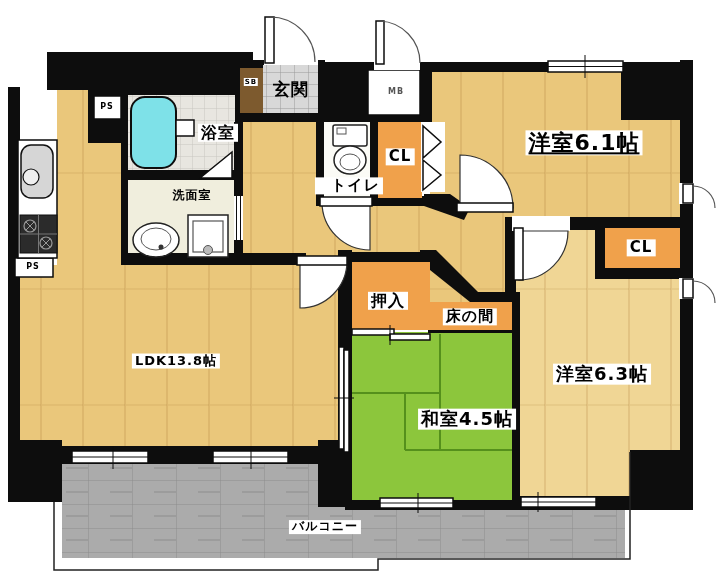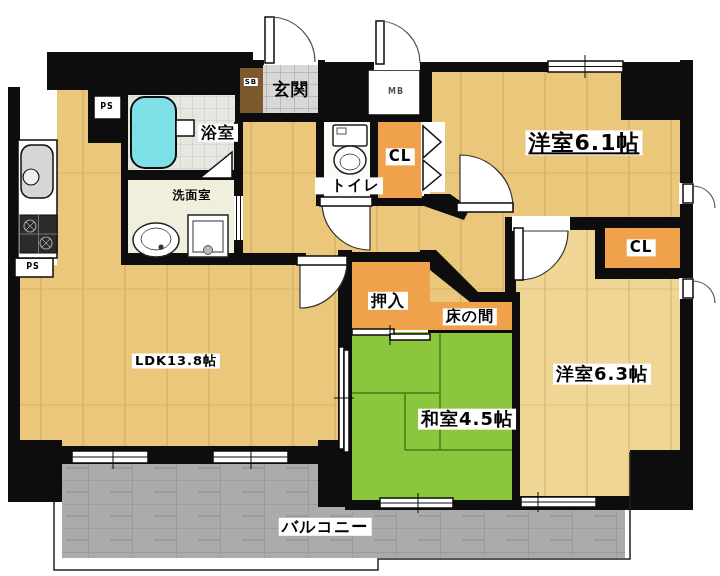--- a/index.html
+++ b/index.html
@@ -254,20 +254,20 @@
   <div class="lbl" style="left:176px;top:361px;font-size:13px;">LDK13.8帖</div>
   <div class="lbl" style="left:421px;top:419px;font-size:18px;margin-left:46px;">和室4.5帖</div>
   <div class="lbl" style="left:584px;top:143px;font-size:22px;text-decoration:underline;">洋室6.1帖</div>
   <div class="lbl" style="left:602px;top:374px;font-size:18px;">洋室6.3帖</div>
   <div class="lbl" style="left:291px;top:90px;font-size:17px;background:transparent;">玄関</div>
   <div class="lbl" style="left:218px;top:133px;font-size:16px;">浴室</div>
   <div class="lbl" style="left:192px;top:196px;font-size:12px;background:transparent;">洗面室</div>
   <div class="lbl" style="left:349px;top:186px;font-size:15px;padding-left:16px;">トイレ</div>
   <div class="lbl" style="left:388px;top:295px;font-size:16px;margin-top:6px;">押入</div>
   <div class="lbl" style="left:470px;top:317px;font-size:15px;">床の間</div>
-  <div class="lbl" style="left:325px;top:527px;font-size:16px;">バルコニー</div>
+  <div class="lbl" style="left:325px;top:527px;font-size:12px;">バルコニー</div>
   <div class="lbl" style="left:400px;top:157px;font-size:15px;">CL</div>
   <div class="lbl" style="left:641px;top:248px;font-size:15px;">CL</div>
   <div class="lbl bare" style="left:396px;top:92px;font-size:8px;color:#555;">MB</div>
   <div class="lbl bare" style="left:107px;top:107px;font-size:8px;">PS</div>
   <div class="lbl bare" style="left:33px;top:267px;font-size:8px;">PS</div>
   <div class="lbl" style="left:251px;top:82px;font-size:7px;padding:0 1px;">SB</div>
 </div>
 
 </body></html>

